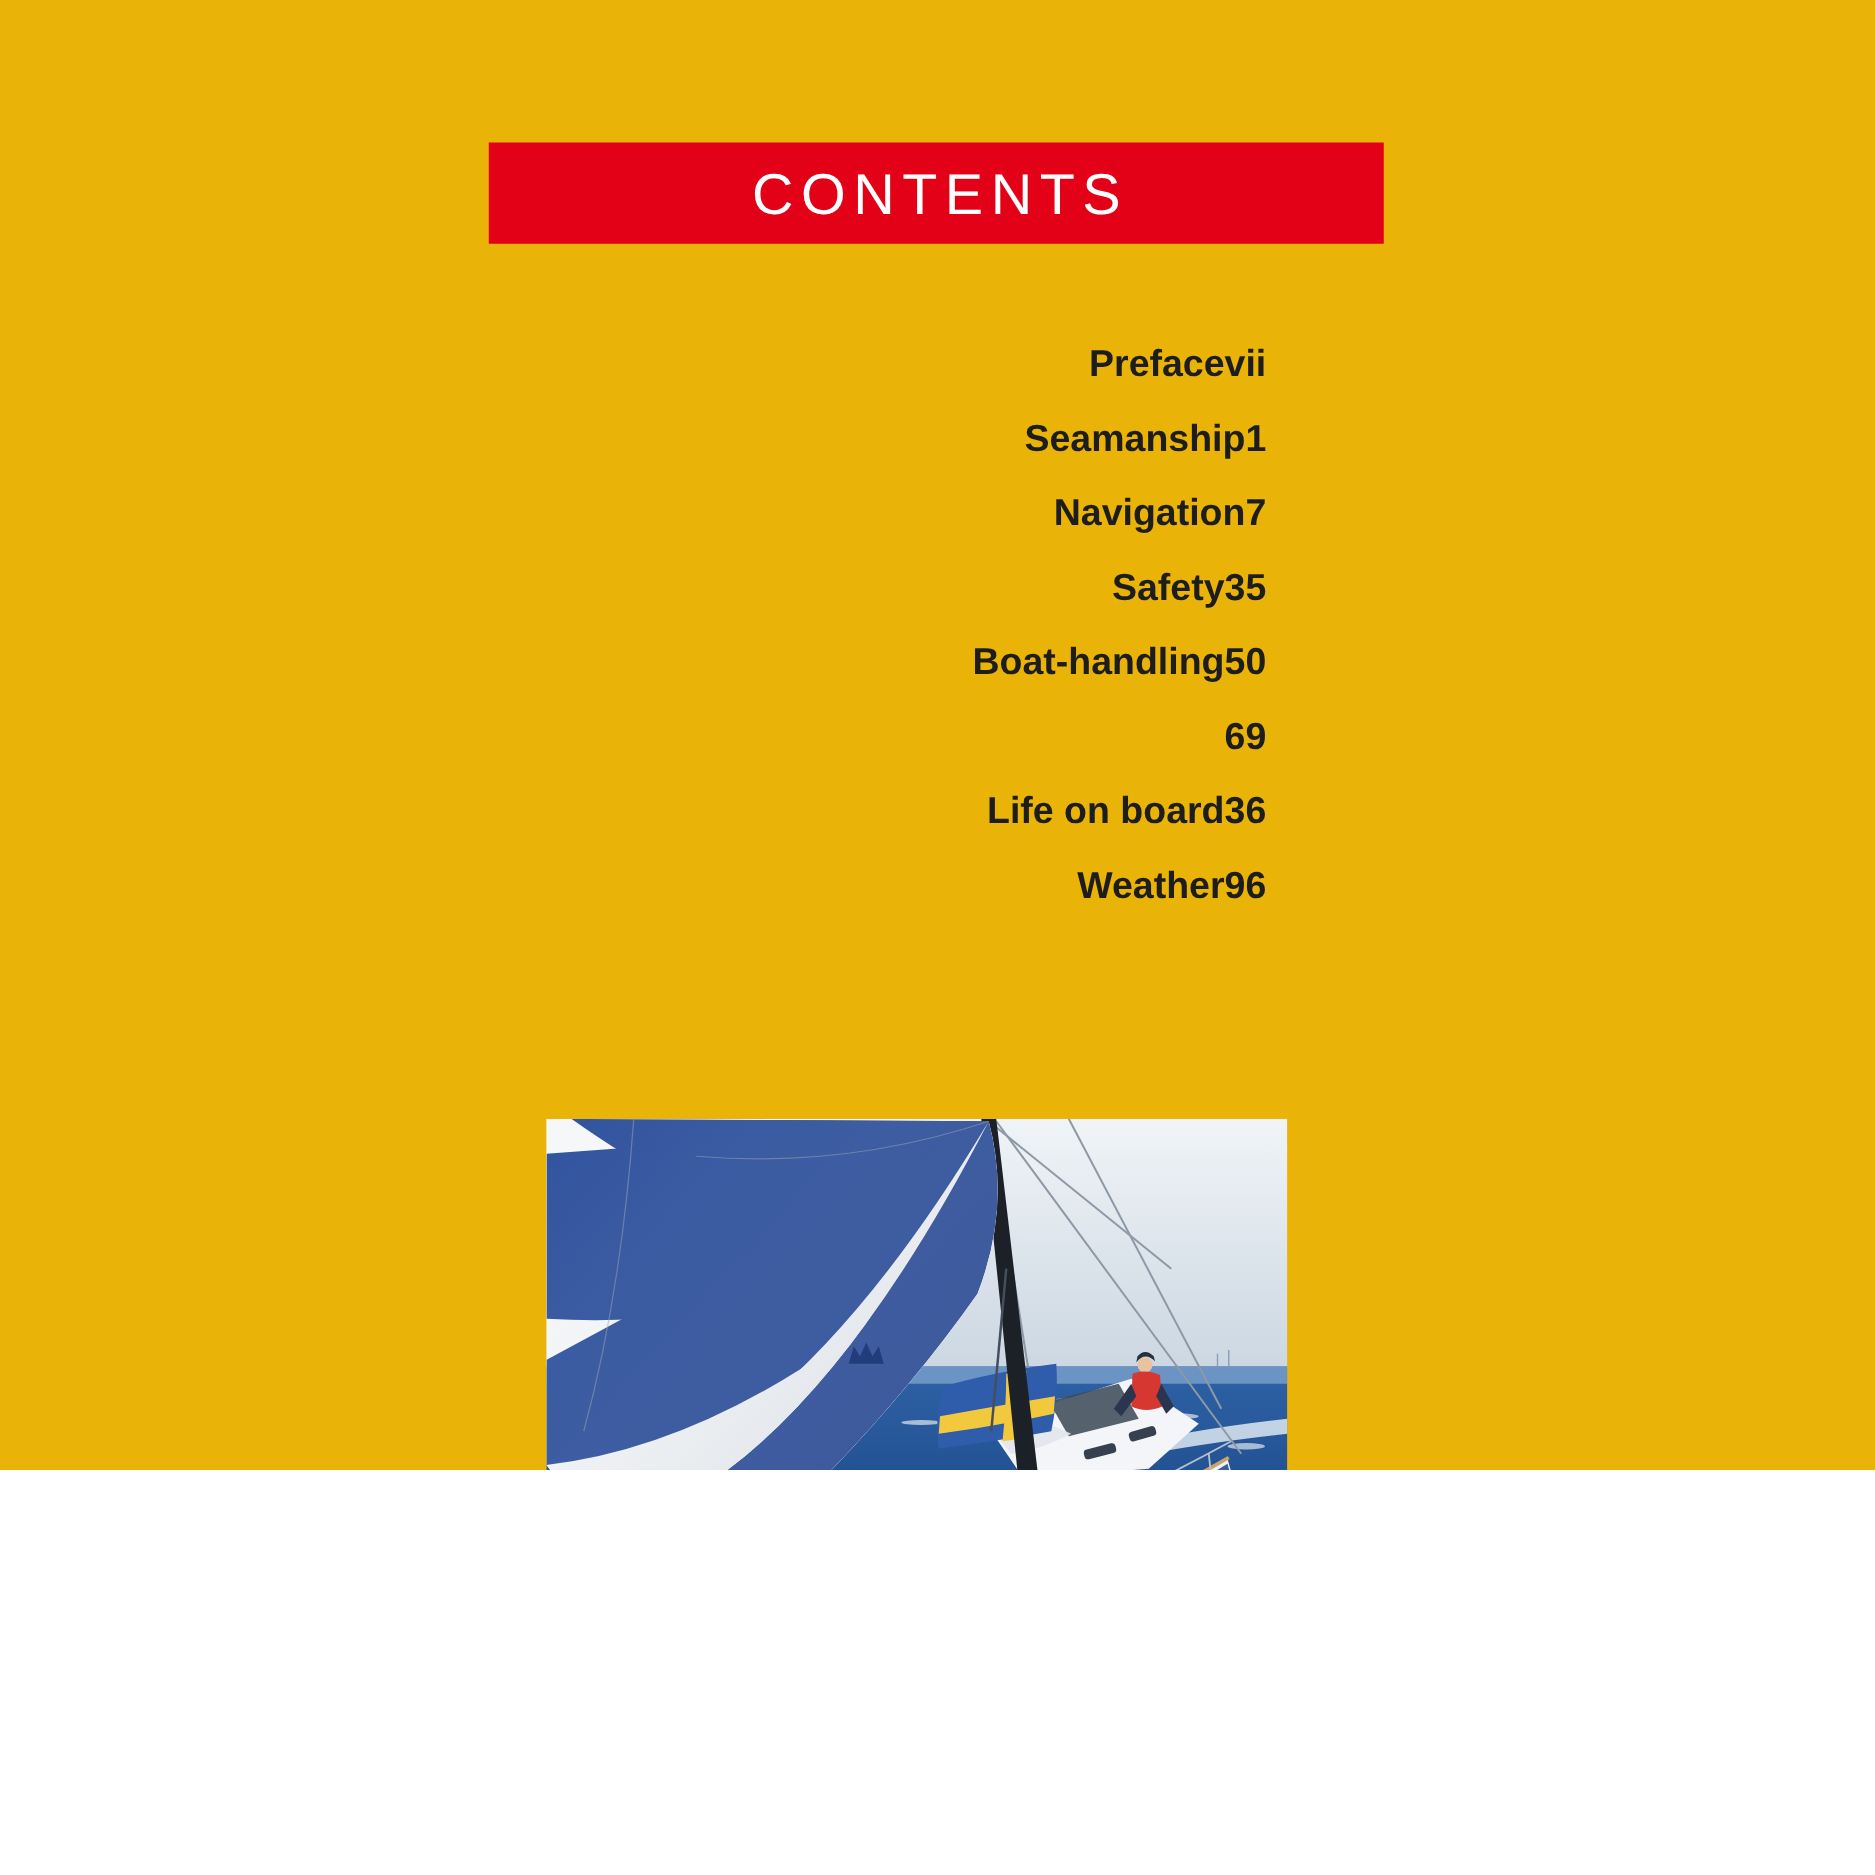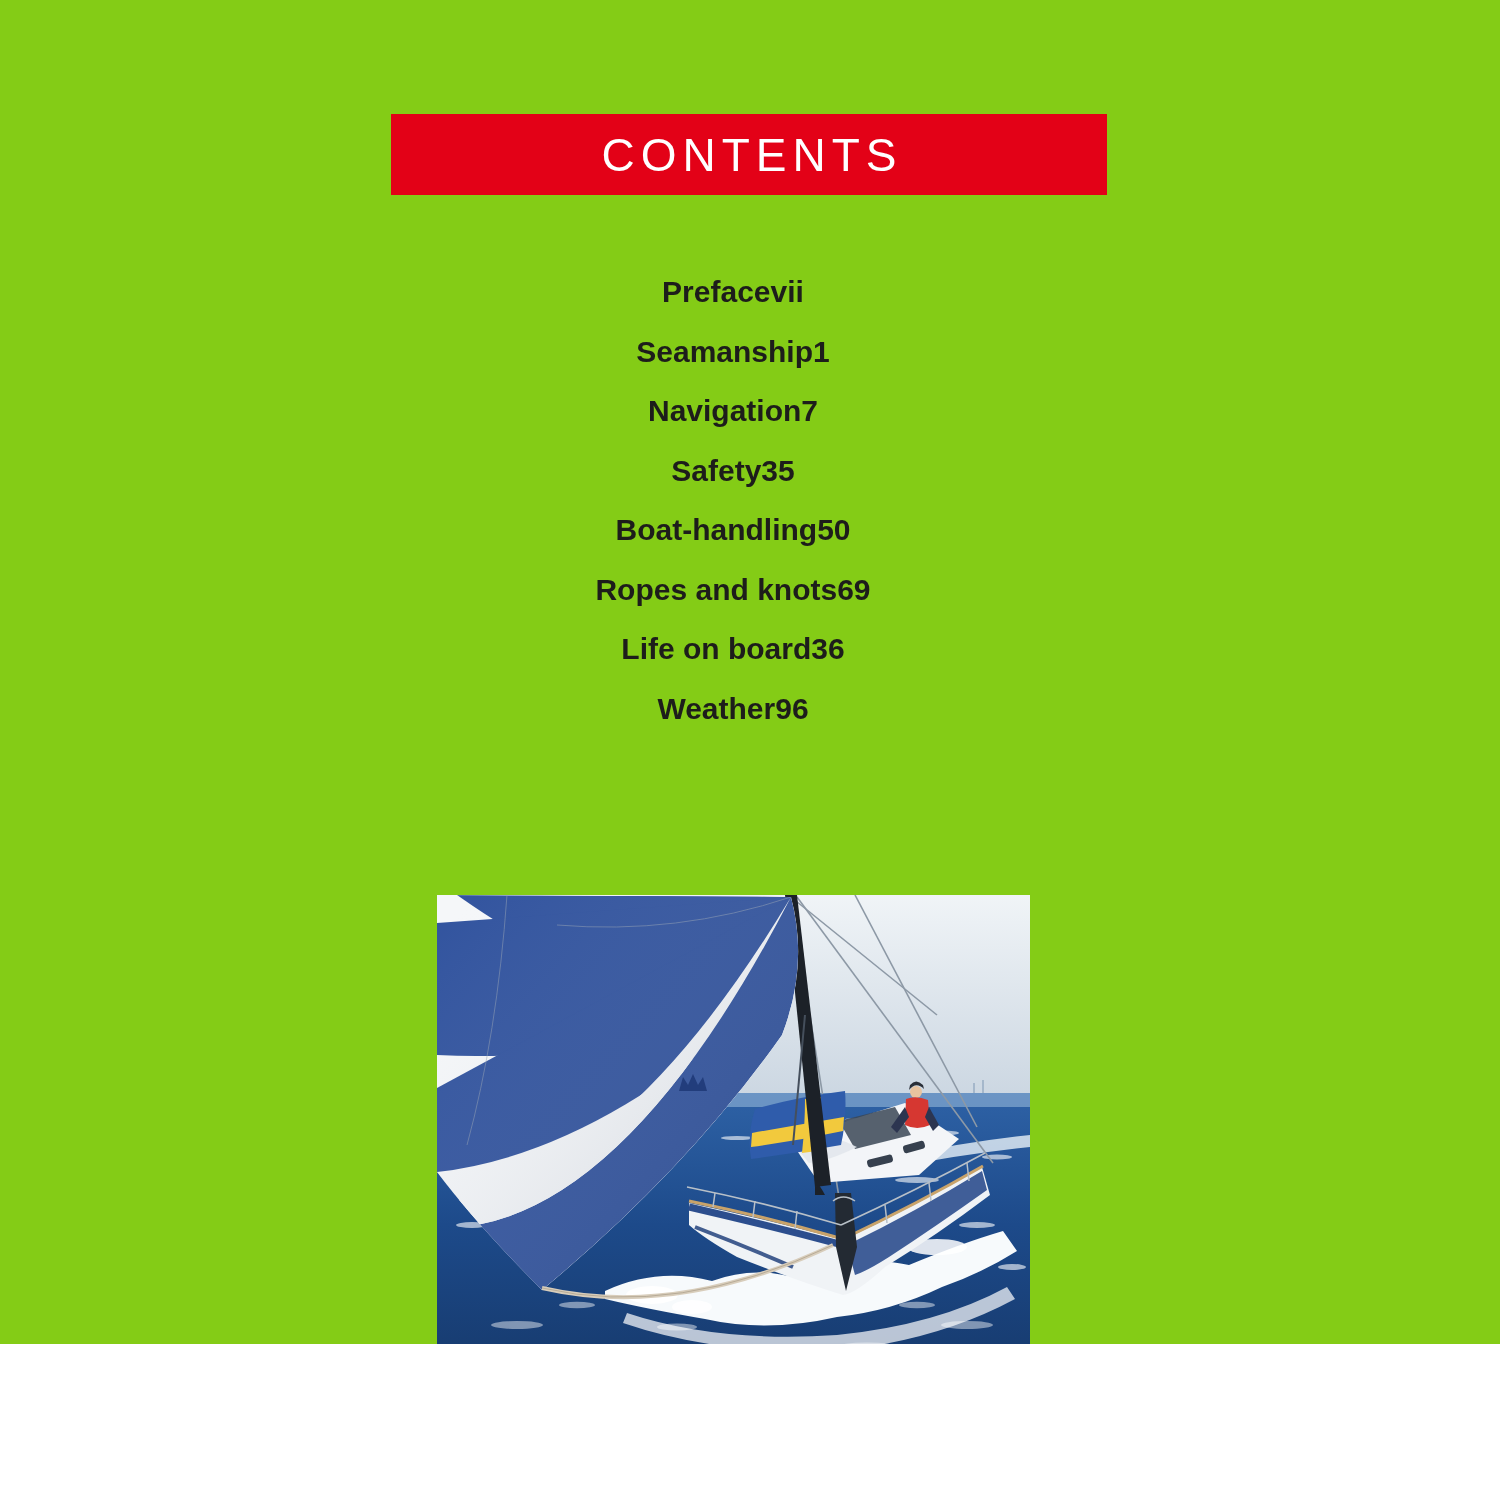--- a/index.html
+++ b/index.html
@@ -1,32 +1,32 @@
 <!DOCTYPE html>
 <html style="--banner-red: #e30117; --text-black: #1d1d1b; --sail-blue: #31539e; --sail-blue-dark: #27437f; --sea-dark: #16396b; --sea-light: #2e62a6; --sky-light: #f0f4f7; --sky-horizon: #ccd7e2; --flag-blue: #2f5cab; --flag-yellow: #f2c93d; --vest-red: #d63731; --hull-white: #f0f3f6; --hull-stripe-blue: #2c4e8e;"><head>
 <meta charset="utf-8">
 <style>
   html,body{margin:0;padding:0;background:#fff;}
   .page{
-    position:relative;width:1500px;height:1344px;background:#84cc16;overflow:hidden;
+    position:relative;width:1500px;height:1176px;background:#eab308;overflow:hidden;
     font-family:"Liberation Sans",sans-serif;color:var(--text-black,#1d1d1b);
   }
   .banner{
     position:absolute;left:391px;top:114px;width:716px;height:81px;
     background:var(--banner-red,#e30117);
     display:flex;align-items:center;justify-content:center;
   }
   .banner .title{
     color:#ffffff;font-size:46px;font-weight:400;letter-spacing:6px;text-indent:6px;
   }
   .toc{
     position:absolute;left:453px;top:262px;width:560px;
   }
   .toc-row{
-    display:flex;justify-content:center;align-items:center;
+    display:flex;justify-content:flex-end;align-items:center;
     height:59.5px;font-size:30px;font-weight:700;line-height:59.5px;
   }
   .toc-label{white-space:nowrap;}
   .toc-page{text-align:right;}
   .photo{
     position:absolute;left:437px;top:895px;width:593px;height:490px;margin:0;
     overflow:hidden;
   }
   .photo svg{display:block;width:593px;height:490px;}
 </style>
@@ -54,21 +54,20 @@
     </div>
       <div class="toc-row">
       <span class="toc-label">Safety</span>
       <span class="toc-page">35</span>
     </div>
       <div class="toc-row">
       <span class="toc-label">Boat-handling</span>
       <span class="toc-page">50</span>
     </div>
       <div class="toc-row">
-      <span class="toc-label">Ropes and knots</span>
       <span class="toc-page">69</span>
     </div>
       <div class="toc-row">
       <span class="toc-label">Life on board</span>
       <span class="toc-page">36</span>
     </div>
       <div class="toc-row">
       <span class="toc-label">Weather</span>
       <span class="toc-page">96</span>
     </div>

